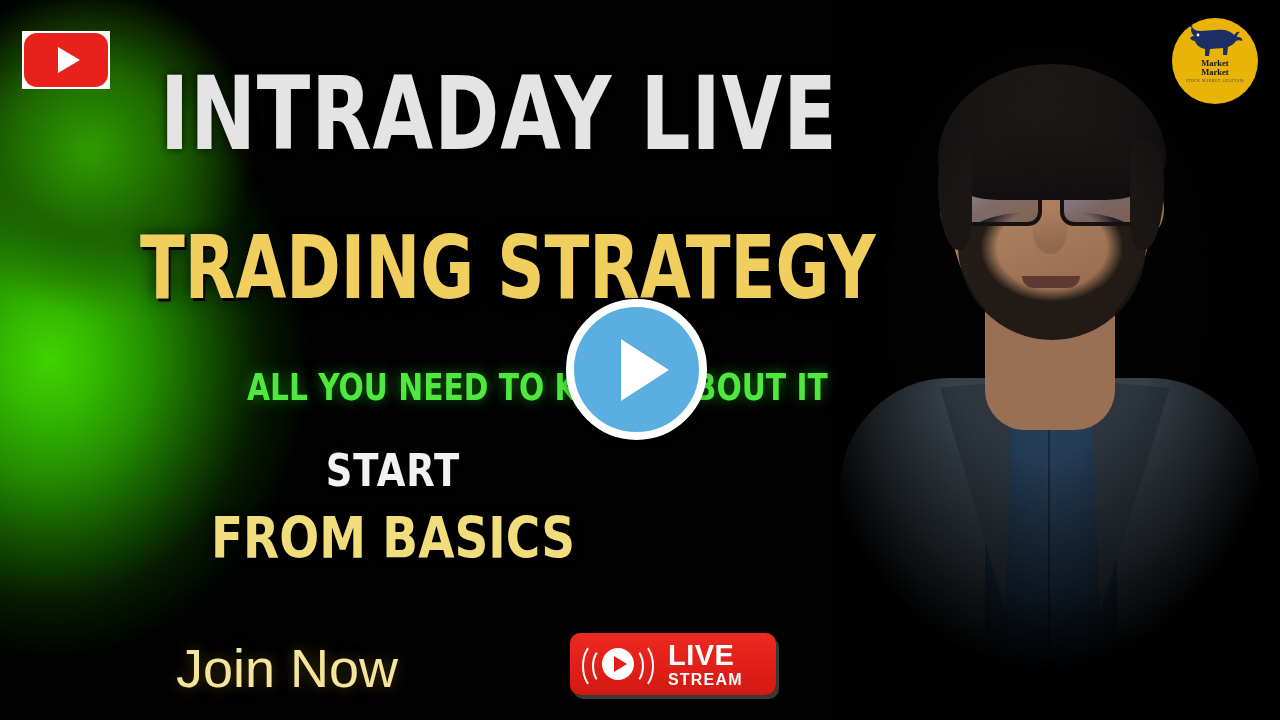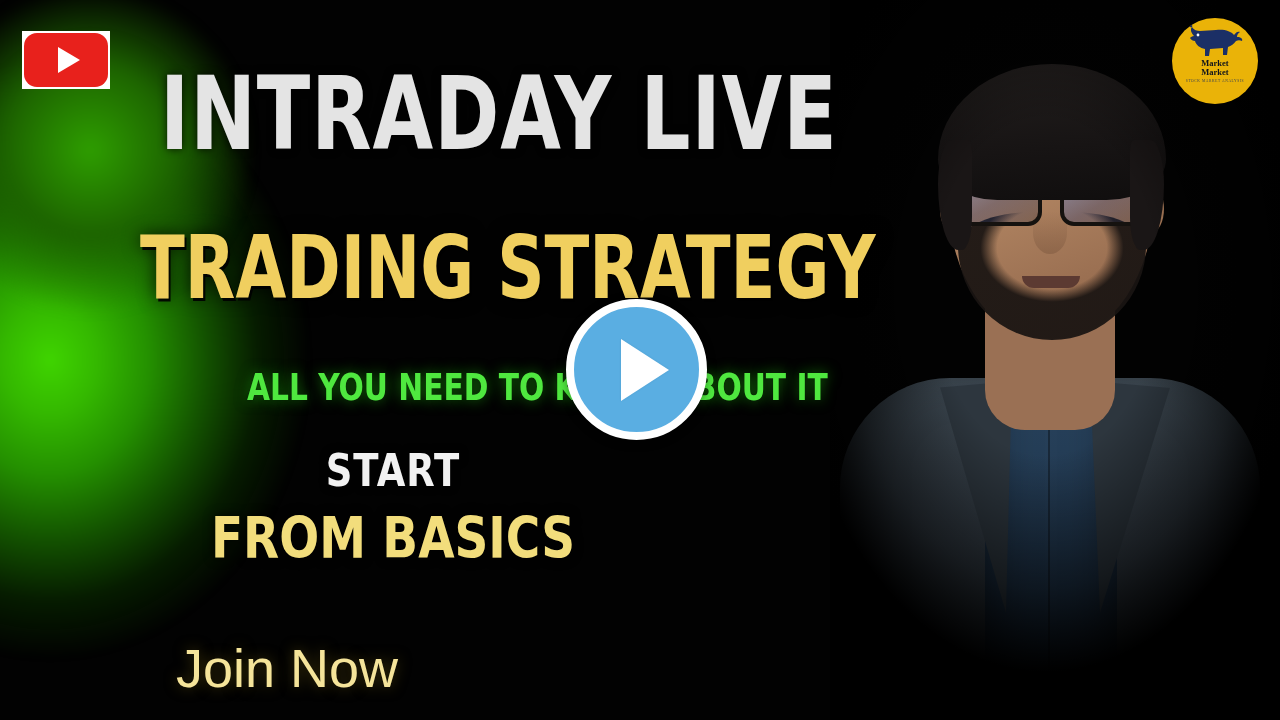--- a/index.html
+++ b/index.html
@@ -546,14 +546,29 @@
   <div class="t-allyouneed">ALL YOU NEED TO KNOW ABOUT IT</div>
   <div class="t-start">START</div>
   <div class="t-frombasics">FROM BASICS</div>
 
   <div class="t-joinnow">Join Now</div>
 
   <div class="play-btn">
     <div class="play-btn-tri"></div>
   </div>
 
+  <div class="live-badge">
+    <div class="lb-icon">
+      <div class="lb-wave l2"></div>
+      <div class="lb-wave l1"></div>
+      <div class="lb-circle">
+        <div class="lb-circle-tri"></div>
+      </div>
+      <div class="lb-wave r1"></div>
+      <div class="lb-wave r2"></div>
+    </div>
+    <div class="lb-text">
+      <div class="lb-live">LIVE</div>
+      <div class="lb-stream">STREAM</div>
+    </div>
+  </div>
 
 </div>
 
 </body></html>

